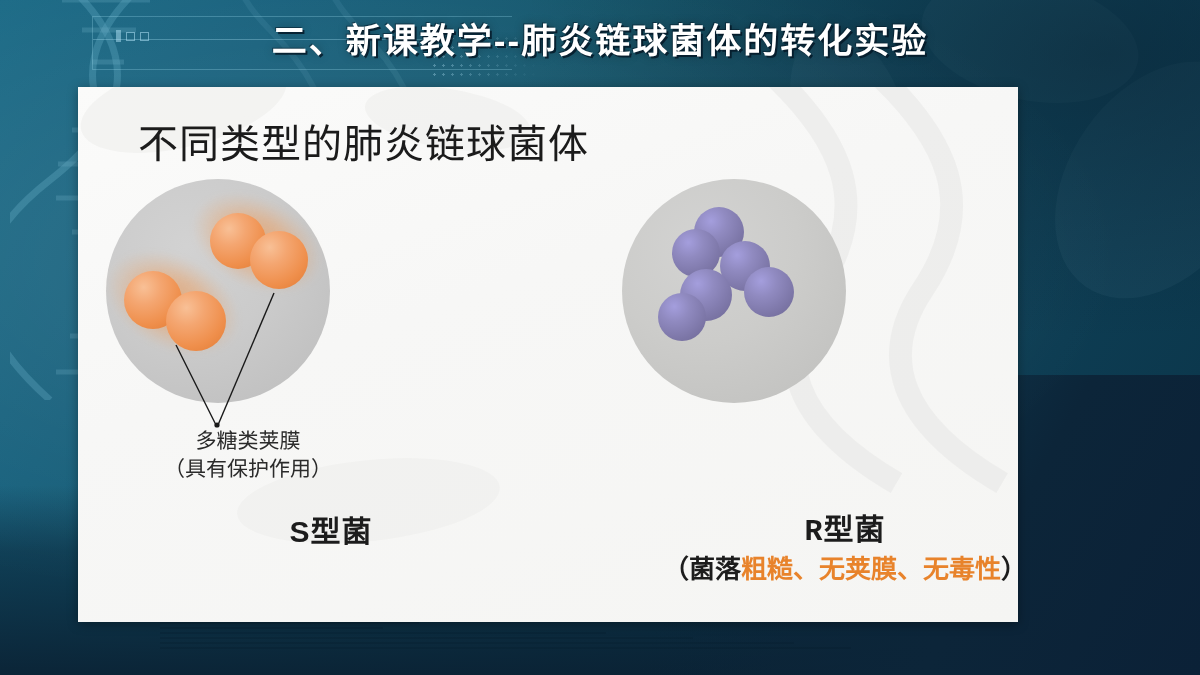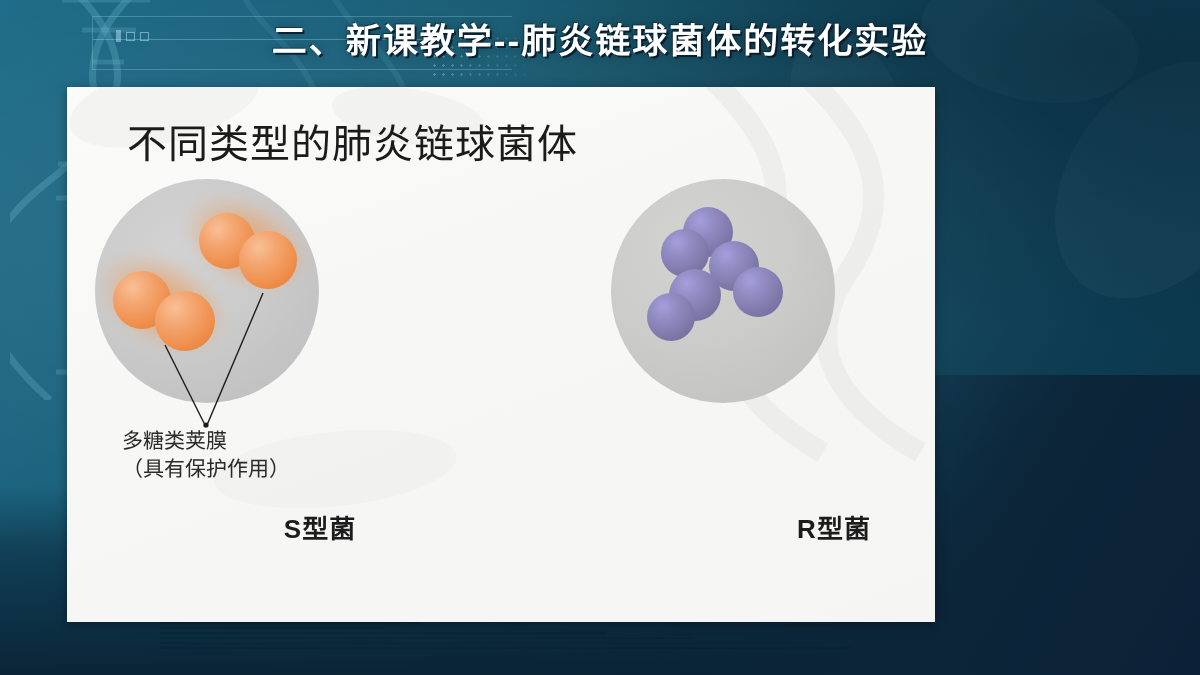--- a/index.html
+++ b/index.html
@@ -66,21 +66,21 @@
   .slide-title{
     color:#ffffff;font-size:35px;font-weight:bold;letter-spacing:2px;
     text-shadow:2px 2px 0 rgba(5,25,40,.85), -1px -1px 0 rgba(5,25,40,.55),
                 0 0 10px rgba(0,0,0,.35);
     white-space:nowrap;
     text-align:right;
   }
 
   
   .card{
-    position:absolute;left:67px;top:87px;width:868px;height:535px;
+    position:absolute;left:78px;top:87px;width:940px;height:535px;
     background:linear-gradient(160deg,#fbfbfa 0%,#f7f7f6 40%,#f5f5f3 100%);
     box-shadow:0 2px 10px rgba(0,0,0,.35);
     z-index:5;overflow:hidden;
   }
   .card-ghost{
     position:absolute;inset:0;opacity:.55;pointer-events:none;
   }
   .card-heading{
     position:absolute;left:60px;top:25px;
     font-size:40px;color:#1b1b1b;letter-spacing:1px;white-space:nowrap;
@@ -114,30 +114,30 @@
     position:absolute;border-radius:50%;
     background:radial-gradient(closest-side,rgba(238,140,62,.55) 0%,rgba(240,150,78,.42) 52%,rgba(240,155,85,.18) 78%,rgba(240,160,90,0) 100%);
     filter:blur(3px);
   }
 
   
   .leaders{position:absolute;left:0;top:0;width:1068px;height:535px;pointer-events:none;}
 
   
   .capsule-label{
-    position:absolute;left:55px;top:340px;width:230px;text-align:left;
+    position:absolute;left:55px;top:340px;width:230px;text-align:center;
     font-size:21px;color:#2b2b2b;line-height:1.32;
   }
   .caption{
     position:absolute;width:470px;text-align:center;
   }
   .caption-s{left:18px;top:425px;}
-  .caption-r{left:532px;top:425px;}
+  .caption-r{left:532px;top:425px;font-family:Liberation Mono, monospace;}
   .caption .name{
-    font-size:26px;font-weight:bold;color:#1c1c1c;letter-spacing:1px;line-height:1.35;
+    font-size:30px;font-weight:bold;color:#1c1c1c;letter-spacing:1px;line-height:1.35;
   }
   .caption .desc{
     font-size:26px;color:#1c1c1c;line-height:1.4;white-space:nowrap;
   }
   .hl{color:#e8832b;font-weight:bold;}
   .blk{color:#1c1c1c;font-weight:bold;}
 </style>
 </head>
 <body>
 
@@ -265,16 +265,19 @@
       <div>多糖类荚膜</div>
       <div>（具有保护作用）</div>
     </div>
 
     <div class="caption caption-s">
       <div class="name">S型菌</div>
     </div>
 
     <div class="caption caption-r">
       <div class="name">R型菌</div>
+      <div class="desc">
+        <span class="blk">（菌落</span><span class="hl">粗糙、无荚膜、无毒性</span><span class="blk">）</span>
+      </div>
     </div>
 
   </div>
 </div>
 
 </body></html>

